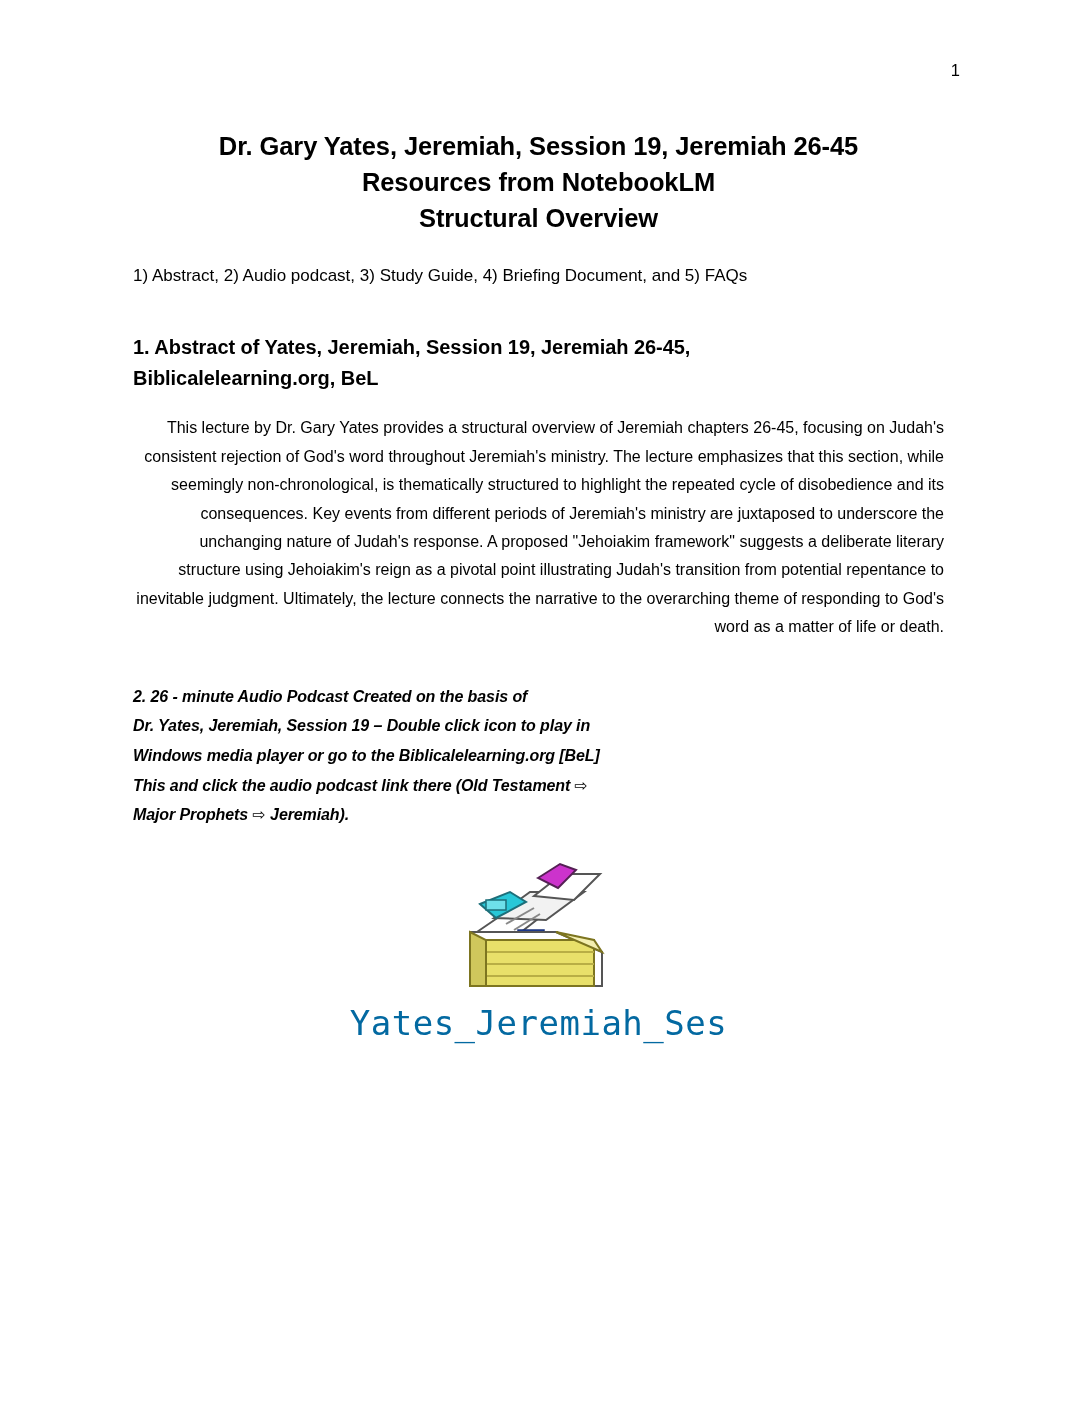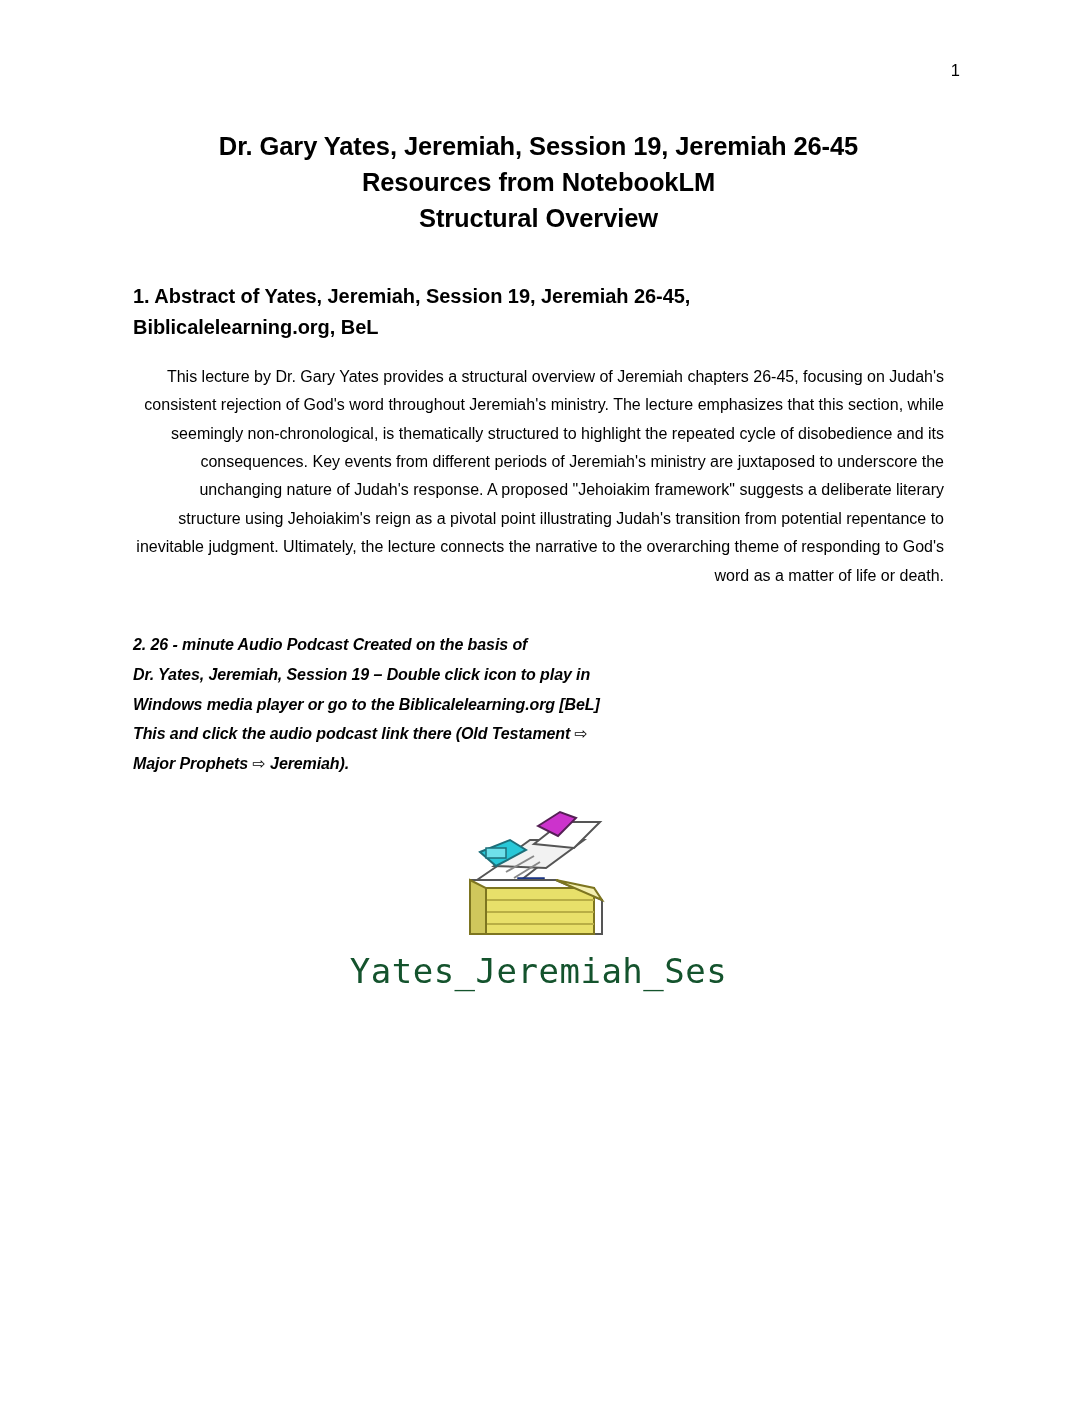--- a/index.html
+++ b/index.html
@@ -86,21 +86,21 @@
     display: block;
     margin: 0 auto;
   }
   .file-label {
     font-family: "DejaVu Sans Mono", monospace;
     font-size: 34px;
     line-height: 1.28;
     letter-spacing: 0.5px;
     text-align: center;
     margin-top: 6px;
-    color: #14532d;
+    color: #0369a1;
     font-weight: 500;
   }
   .file-label span {
     display: block;
   }
 </style>
 </head>
 <body>
 
 <div class="page">
@@ -108,20 +108,21 @@
   <div class="page-number">1</div>
 
   <div class="content">
 
     <h1 class="doc-title">
       <span class="title-line">Dr. Gary Yates, Jeremiah, Session 19, Jeremiah 26-45</span>
       <span class="title-line">Resources from NotebookLM</span>
       <span class="title-line">Structural Overview</span>
     </h1>
 
+    <div class="subtitle-line">1) Abstract, 2) Audio podcast, 3) Study Guide, 4) Briefing Document, and 5) FAQs</div>
 
     <h2 class="section-heading">
       <span class="title-line">1. Abstract of Yates, Jeremiah, Session 19, Jeremiah 26-45,</span>
       <span class="title-line">Biblicalelearning.org, BeL</span>
     </h2>
 
     <p class="body-text">This lecture by Dr. Gary Yates provides a structural overview of Jeremiah chapters 26-45, focusing on Judah's consistent rejection of God's word throughout Jeremiah's ministry. The lecture emphasizes that this section, while seemingly non-chronological, is thematically structured to highlight the repeated cycle of disobedience and its consequences. Key events from different periods of Jeremiah's ministry are juxtaposed to underscore the unchanging nature of Judah's response. A proposed "Jehoiakim framework" suggests a deliberate literary structure using Jehoiakim's reign as a pivotal point illustrating Judah's transition from potential repentance to inevitable judgment. Ultimately, the lecture connects the narrative to the overarching theme of responding to God's word as a matter of life or death.</p>
 
     <h2 class="section-heading-2">
       <span class="title-line">2.  26 - minute Audio Podcast Created on the basis of</span>

